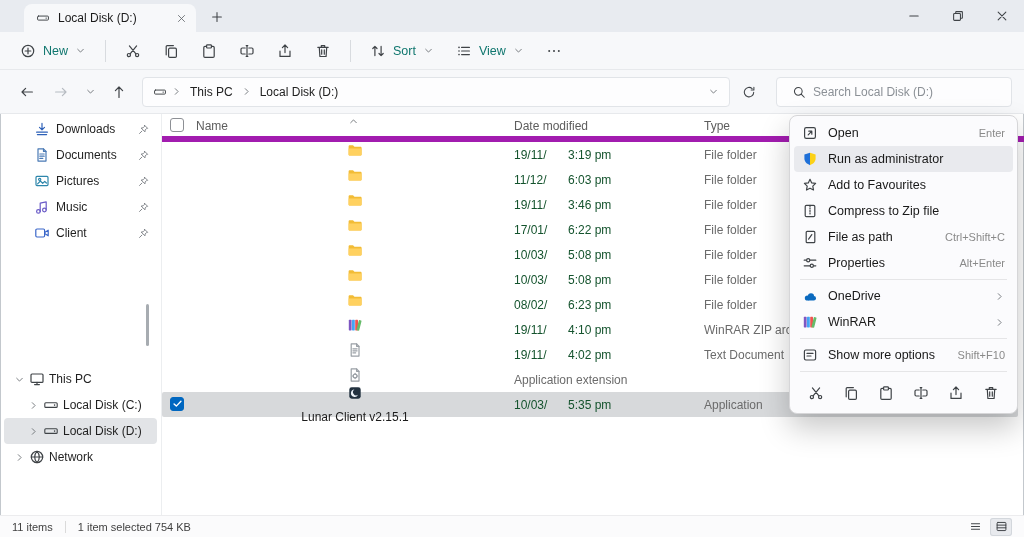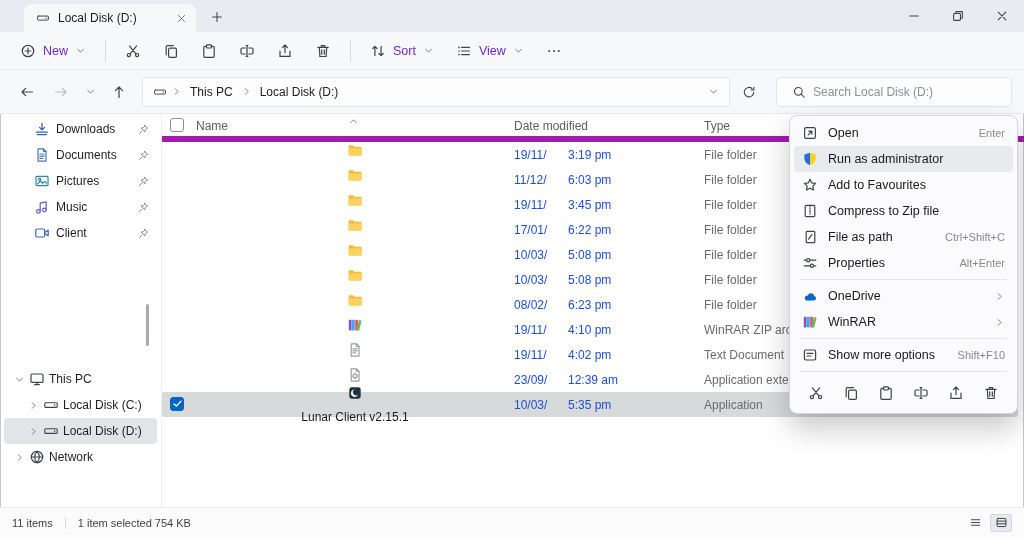--- a/index.html
+++ b/index.html
@@ -19,21 +19,21 @@
   .tabbar { height:32px; background:#e8ebf0; display:flex; align-items:flex-end; padding-left:24px; position:relative; }
   .tab { width:172px; height:28px; background:#f7f8fa; border-radius:8px 8px 0 0; display:flex; align-items:center; gap:8px; padding:0 6px 0 12px; }
   .tab-title { flex:1; white-space:nowrap; overflow:hidden; color:#1b1b1b; }
   .tab-close { width:18px; height:18px; border-radius:4px; display:flex; align-items:center; justify-content:center; }
   .newtab { width:26px; height:26px; margin:0 0 2px 8px; border-radius:4px; display:flex; align-items:center; justify-content:center; }
   .win-controls { position:absolute; right:0; top:0; height:32px; display:flex; }
   .winbtn { width:44px; height:32px; display:flex; align-items:center; justify-content:center; }
 
   
   .toolbar { height:38px; background:#f7f8fa; border-bottom:1px solid #e7e9ec; display:flex; align-items:center; padding:0 10px; gap:2px; }
-  .tb-btn { display:flex; align-items:center; gap:7px; height:30px; padding:0 10px; border-radius:4px; font-size:12.5px; color:#6d28d9; }
+  .tb-btn { display:flex; align-items:center; gap:7px; height:30px; padding:0 10px; border-radius:4px; font-size:12.5px; color:#0f766e; }
   .tb-icon-btn { width:36px; height:30px; display:flex; align-items:center; justify-content:center; border-radius:4px; }
   .tb-sep { width:1px; height:22px; background:#d8dbdf; margin:0 7px; }
 
   
   .navbar { height:44px; background:#f7f8fa; border-bottom:1px solid #e7e9ec; display:flex; align-items:center; padding:0 12px; gap:4px; }
   .nav-btn { width:30px; height:30px; border-radius:4px; display:flex; align-items:center; justify-content:center; }
   .nav-btn.small { width:20px; }
   .nav-btn.disabled .icon { color:#b6bbc1; }
   .addressbar { width:588px; height:30px; background:#fdfdfe; border:1px solid #e1e4e8; border-radius:4px; display:flex; align-items:center; gap:4px; padding:0 10px; margin-left:4px; }
   .crumb { display:flex; align-items:center; gap:4px; }
@@ -58,36 +58,36 @@
   .col-header { height:26px; display:grid; grid-template-columns:26px 318px 190px 1fr; align-items:center; padding-left:8px; color:#5d5d5d; position:relative; border-bottom:6px solid #a21caf; }
   .col-header .hdr-cell { padding-right:8px; white-space:nowrap; overflow:hidden; }
   .sort-caret { position:absolute; left:186px; top:0px; }
   .rows { }
   .file-row { height:25px; display:grid; grid-template-columns:26px 318px 190px 1fr; align-items:center; padding-left:8px; margin-right:6px; border-radius:2px; }
   .file-row.selected { background:var(--selection-bg); }
   .checkbox { width:14px; height:14px; border:1px solid #8d9095; border-radius:3px; background:#fff; display:inline-flex; align-items:center; justify-content:center; }
   .checkbox.checked { background:var(--accent); border-color:var(--accent); }
   .checkbox .icon { width:11px; height:11px; }
   .cell-name { display:flex; align-items:center; gap:9px; overflow:hidden; white-space:nowrap; color:#1c1c1c;flex-direction:column; }
-  .cell-date { display:flex; color:#1d4ed8; }
+  .cell-date { display:flex; color:#14532d; }
   .fdate { width:54px; }
   .cell-type { color:#6b6b6b; white-space:nowrap; overflow:hidden; }
 
   
   .context-menu { position:absolute; left:789px; top:115px; width:229px; background:#fbfbfd; border:1px solid #d6d6d8; border-radius:8px; box-shadow:0 14px 30px rgba(0,0,0,.22); padding:4px; z-index:50; }
   .menu-item { height:26px; display:flex; align-items:center; gap:10px; padding:0 8px; border-radius:4px; font-size:12.5px; color:#191919; }
   .menu-item.highlighted { background:var(--menu-hl); }
   .mi-label { white-space:nowrap; }
   .mi-shortcut { margin-left:auto; font-size:11px; color:#8a8a8a; white-space:nowrap; }
   .menu-sep { height:1px; background:#e5e5e7; margin:3px 6px; }
   .menu-actions { display:flex; justify-content:space-between; padding:5px 8px 3px; }
   .menu-action-btn { width:28px; height:26px; border-radius:4px; display:flex; align-items:center; justify-content:center; }
 
   
-  .statusbar { position:absolute; left:0; right:0; bottom:0; height:30px; background:#fbfbfc; border-top:1px solid #ececee; display:flex; align-items:center; gap:12px; padding:0 12px; font-size:11px; color:#3f3f3f; }
+  .statusbar { position:absolute; left:0; right:0; bottom:0; height:22px; background:#fbfbfc; border-top:1px solid #ececee; display:flex; align-items:center; gap:12px; padding:0 12px; font-size:11px; color:#3f3f3f; }
   .sb-sep { width:1px; height:12px; background:#dadada; }
   .sb-views { margin-left:auto; display:flex; gap:4px; }
   .sb-view-btn { width:22px; height:18px; border-radius:3px; display:flex; align-items:center; justify-content:center; }
   .sb-view-btn .icon { width:13px; height:13px; }
   .sb-view-btn.active { background:#e8eaee; box-shadow:inset 0 0 0 1px #d3d7dc; }
 </style>
 </head>
 <body style="--accent: #0067c0; --selection-bg: #d7d9db; --menu-hl: #e9eaee;">
 
 <div class="tabbar">
@@ -541,21 +541,21 @@
                 <g stroke="none">
                   <path d="M1.6 4.3c0-.6.5-1.1 1.1-1.1h3.3l1.5 1.6h6c.6 0 1.1.5 1.1 1.1v6.6c0 .6-.5 1.1-1.1 1.1H2.7c-.6 0-1.1-.5-1.1-1.1z" fill="#f2bc36"></path>
                   <path d="M1.6 6.6h12.9v5.9c0 .6-.5 1.1-1.1 1.1H2.7c-.6 0-1.1-.5-1.1-1.1z" fill="#ffd160"></path>
                 </g>
               </svg>
             </span>
             <span class="fname"></span>
           </span>
           <span class="cell-date">
             <span class="fdate">19/11/</span>
-            <span class="ftime">3:45 pm</span>
+            <span class="ftime">3:46 pm</span>
           </span>
           <span class="cell-type">File folder</span>
         </div>
 
         <div class="file-row">
           <span></span>
           <span class="cell-name">
             <span class="icon">
               <svg viewBox="0 0 16 16" fill="none" stroke="currentColor" stroke-width="1.2" stroke-linecap="round" stroke-linejoin="round">
                 <g stroke="none">
@@ -683,24 +683,20 @@
               <svg viewBox="0 0 16 16" fill="none" stroke="currentColor" stroke-width="1.2" stroke-linecap="round" stroke-linejoin="round">
                 <g stroke="#9aa0a6">
                   <path d="M4.2 1.9h5.4l2.4 2.4v9.8H4.2z" fill="#fff"></path>
                   <path d="M9.6 1.9v2.4H12"></path>
                   <circle cx="8.1" cy="9" r="1.9"></circle>
                   <path d="M8.1 6.4v1M8.1 10.6v1M5.5 9h1M9.7 9h1"></path>
                 </g>
               </svg>
             </span>
             <span class="fname"></span>
-          </span>
-          <span class="cell-date">
-            <span class="fdate">23/09/</span>
-            <span class="ftime">12:39 am</span>
           </span>
           <span class="cell-type">Application extension</span>
         </div>
 
         <div class="file-row selected">
           <span><span class="checkbox checked">
               <span class="icon">
                 <svg viewBox="0 0 16 16" fill="none" stroke="currentColor" stroke-width="1.2" stroke-linecap="round" stroke-linejoin="round">
                   <path d="M3 8.6 6.3 11.8 13 4.6" stroke="#fff" stroke-width="2"></path>
                 </svg>

